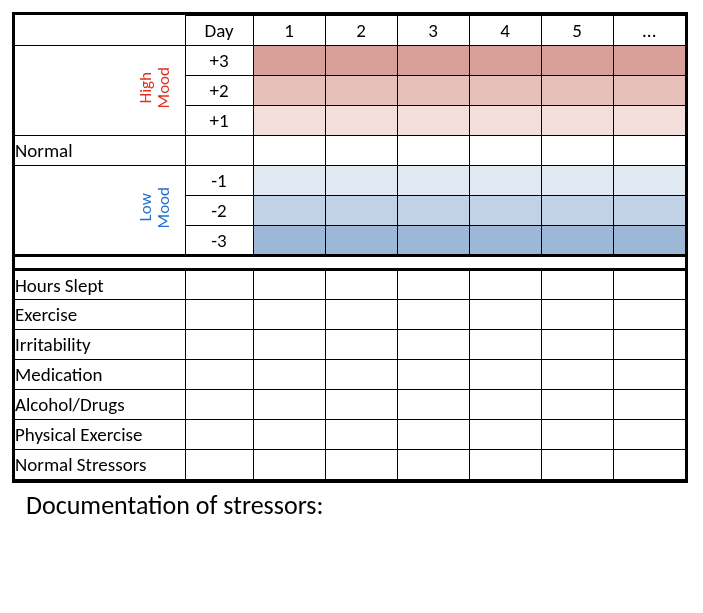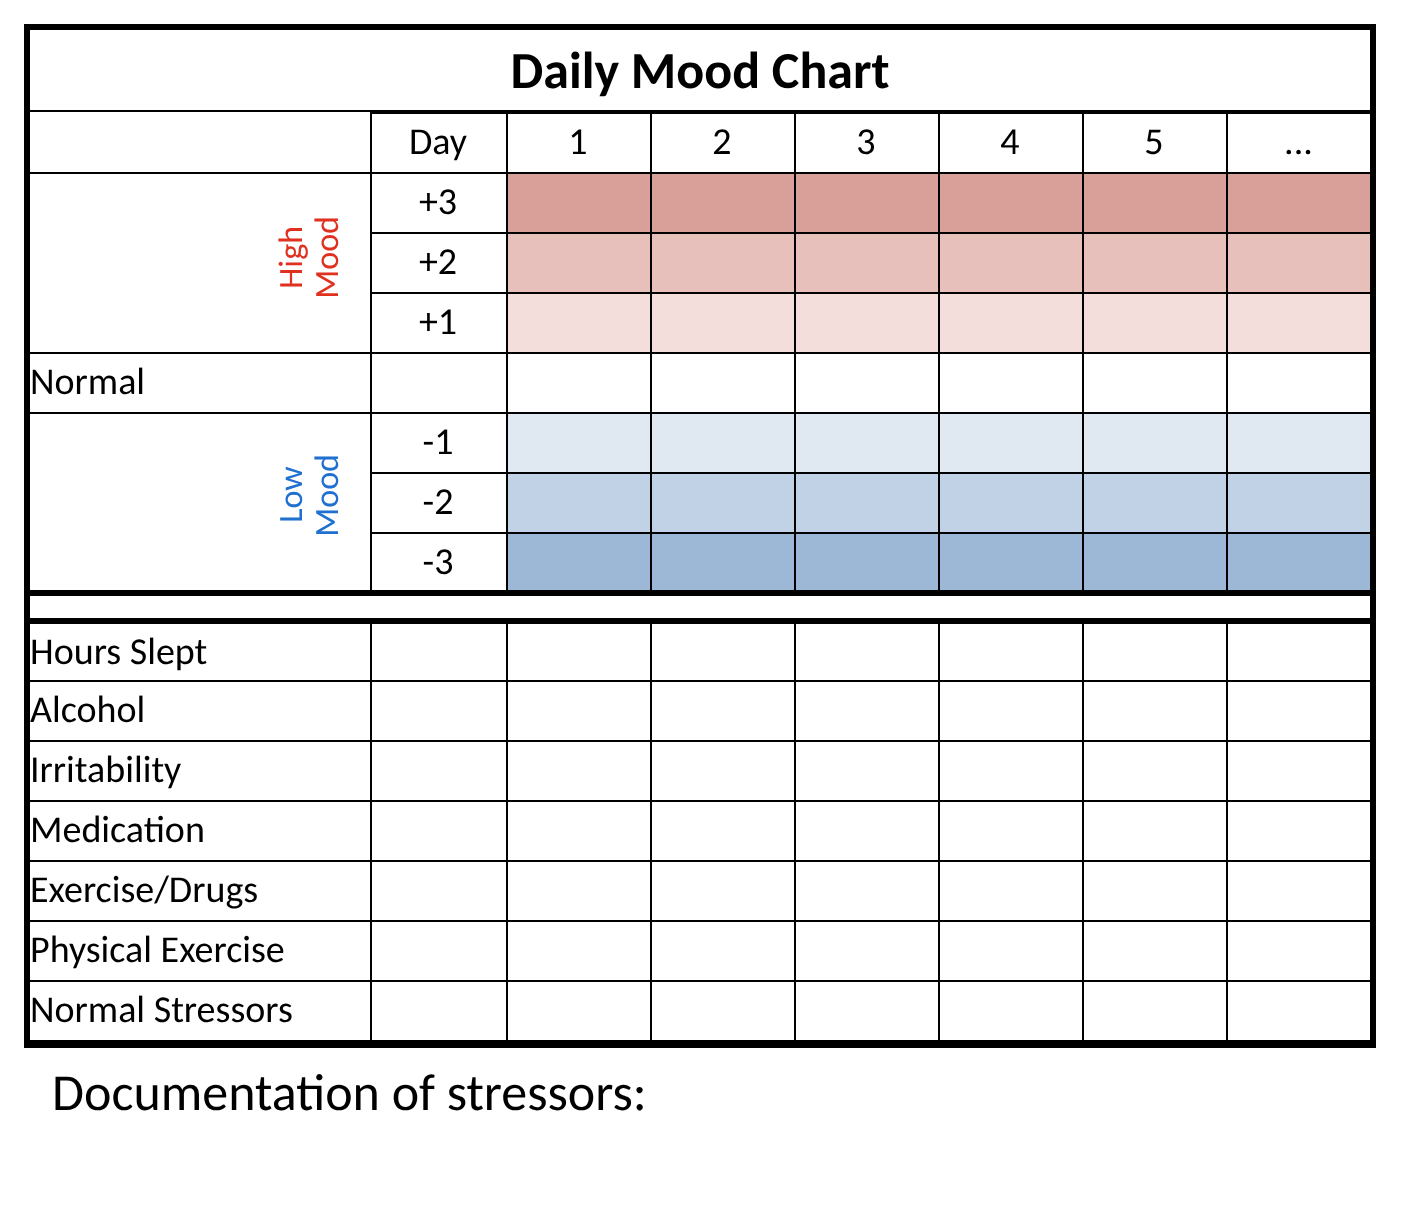--- a/index.html
+++ b/index.html
@@ -73,21 +73,20 @@
     padding: 6px 0 0 14px;
   }
   .no-left { border-left: none; }
   .no-right { border-right: none; }
   .no-top { border-top: none; }
 </style>
 </head>
 <body>
 
 <div class="chart">
-  <div class="title-row">Daily Mood Chart</div>
   <table>
     <colgroup>
       <col class="label-col">
         <col class="day-col">
       <col class="num-col">
         <col class="num-col">
         <col class="num-col">
       <col class="num-col">
         <col class="num-col">
         <col class="num-col">
@@ -186,21 +185,21 @@
       <td class="tracker-label no-left">Hours Slept</td>
       <td></td>
           <td></td>
           <td></td>
           <td></td>
           <td></td>
           <td></td>
           <td class="no-right"></td>
     </tr>
     <tr>
-      <td class="tracker-label no-left">Alcohol</td>
+      <td class="tracker-label no-left">Exercise</td>
       <td></td>
           <td></td>
           <td></td>
           <td></td>
           <td></td>
           <td></td>
           <td class="no-right"></td>
     </tr>
     <tr>
       <td class="tracker-label no-left">Irritability</td>
@@ -216,21 +215,21 @@
       <td class="tracker-label no-left">Medication</td>
       <td></td>
           <td></td>
           <td></td>
           <td></td>
           <td></td>
           <td></td>
           <td class="no-right"></td>
     </tr>
     <tr>
-      <td class="tracker-label no-left">Exercise/Drugs</td>
+      <td class="tracker-label no-left">Alcohol/Drugs</td>
       <td></td>
           <td></td>
           <td></td>
           <td></td>
           <td></td>
           <td></td>
           <td class="no-right"></td>
     </tr>
     <tr>
       <td class="tracker-label no-left">Physical Exercise</td>

